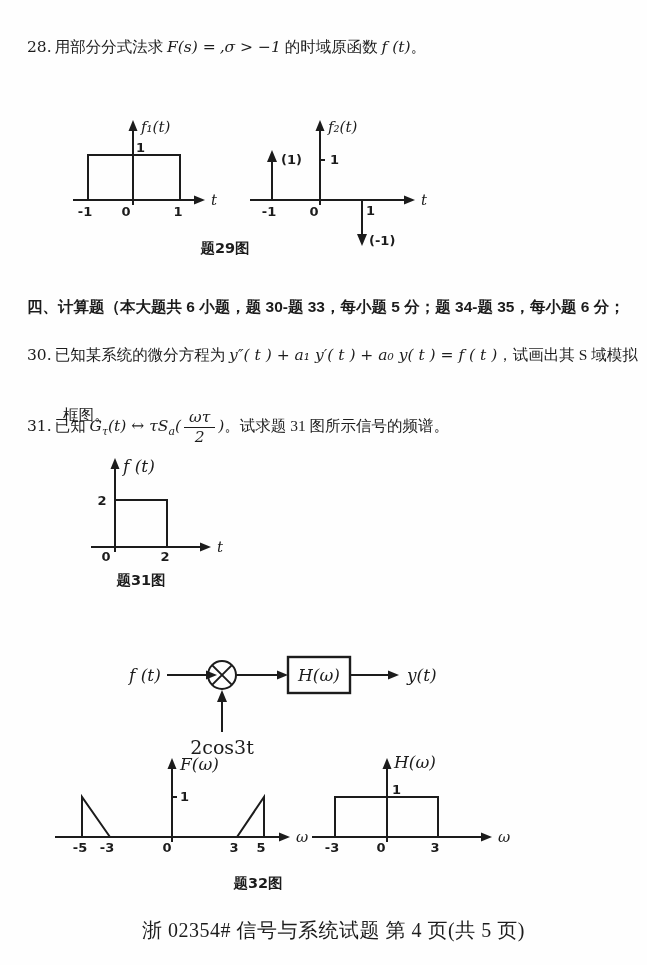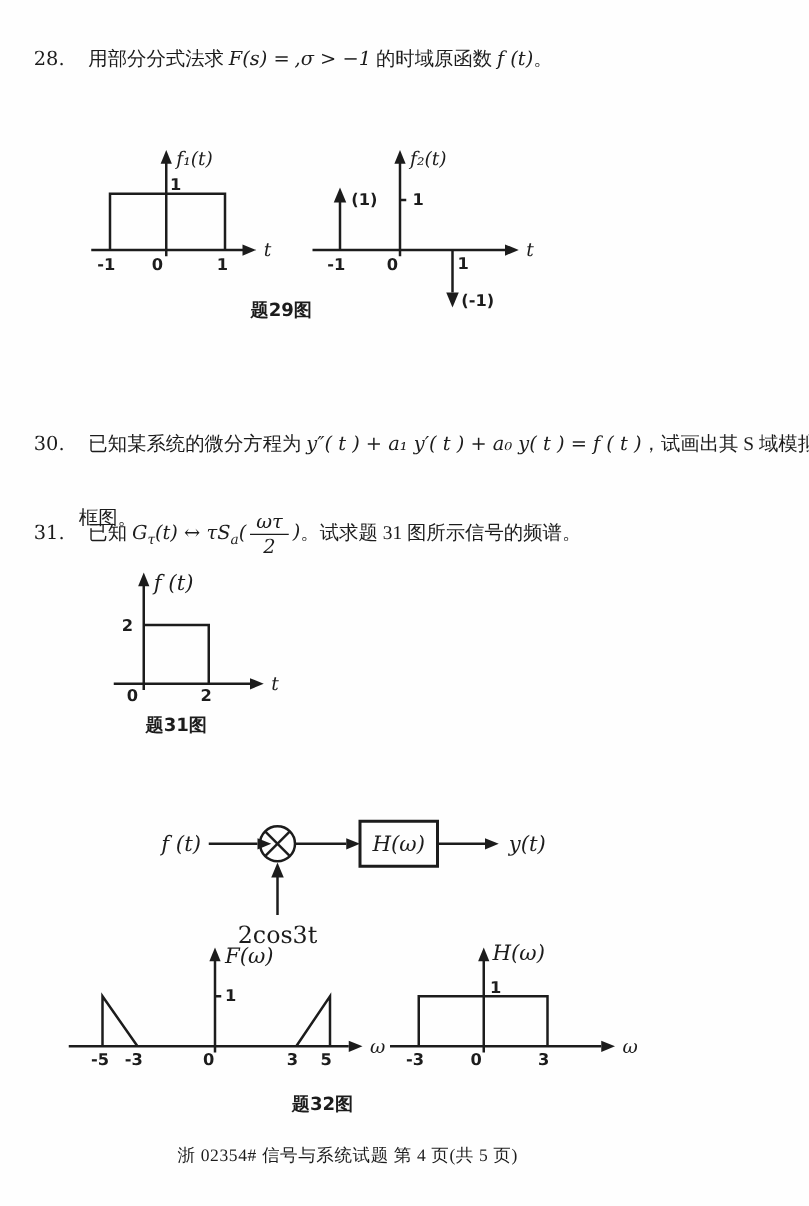--- a/index.html
+++ b/index.html
@@ -1,29 +1,29 @@
 <!DOCTYPE html>
 <html><head>
 <meta charset="utf-8">
 <style>
   html,body { margin:0; padding:0; background:#ffffff; }
   .page { position:relative; width:647px; height:965px; background:#fefefe; overflow:hidden;
           color:#1c1c1c; }
   .blk { position:absolute; white-space:nowrap; font-size:15.5px; line-height:1.45;
          font-family:"Liberation Serif", serif; }
-  .qn  { display:inline-block; margin-right:19px; font-family:"DejaVu Serif", serif; }
+  .qn  { display:inline-block; margin-right:3px; font-family:"DejaVu Serif", serif; }
   .cn  { font-family:"Liberation Serif", serif;margin-top:32px; }
   .math{ font-family:"DejaVu Serif", serif; font-style:italic; }
   .math sub { font-style:italic; font-size:11px; }
   .frac{ display:inline-block; vertical-align:middle; text-align:center; line-height:1.2;
          margin:0 3px; }
   .fnum{ display:block; padding:0 5px; }
   .fden{ display:block; padding:0 5px; border-top:1.6px solid #1c1c1c; }
   .hdr { font-family:"Liberation Sans", sans-serif; font-weight:bold; font-size:15.5px; }
-  .footer { font-size:14px; letter-spacing:0.5px; }
+  .footer { font-size:20px; letter-spacing:0.5px; }
   svg { position:absolute; overflow:visible; }
   svg line, svg path { stroke:#1c1c1c; stroke-width:2; fill:none; }
   svg circle { stroke:#1c1c1c; stroke-width:2; fill:none; }
   svg rect.box { stroke:#1c1c1c; stroke-width:2.4; fill:none; }
   svg polygon { fill:#1c1c1c; stroke:none; }
   svg text { fill:#1c1c1c; }
   .svm  { font:italic 15px "DejaVu Serif", serif; }
   .svm2 { font:italic 17px "DejaVu Serif", serif; }
   .svn  { font:bold 13px "DejaVu Sans", sans-serif; }
   .svc  { font:bold 14.5px "DejaVu Sans", sans-serif; }
@@ -73,20 +73,21 @@
       <polygon points="307,134 302,122 312,122"></polygon>
       <text x="314" y="133" class="svn">(-1)</text>
       <text x="214" y="104" class="svn" text-anchor="middle">-1</text>
       <text x="259" y="104" class="svn" text-anchor="middle">0</text>
       <text x="311" y="103" class="svn">1</text>
     </g>
     <text x="170" y="141" class="svc" text-anchor="middle">题29图</text>
   </svg>
 
   <div class="blk hdr" style="top:296px; left:27px;">
+    <div>四、计算题（本大题共 6 小题，题 30-题 33，每小题 5 分；题 34-题 35，每小题 6 分；</div>
   </div>
 
   <div class="blk" style="top:344px; left:27px;">
     <span class="qn">30.</span><span class="cn">已知某系统的微分方程为</span>
     <span class="math">y″( t ) + a₁ y′( t ) + a₀ y( t ) = f ( t )</span><span class="cn">，试画出其 S 域模拟</span>
   </div>
   <div class="blk" style="top:404px; left:63px;">
     <span class="cn">框图。</span>
   </div>
 

